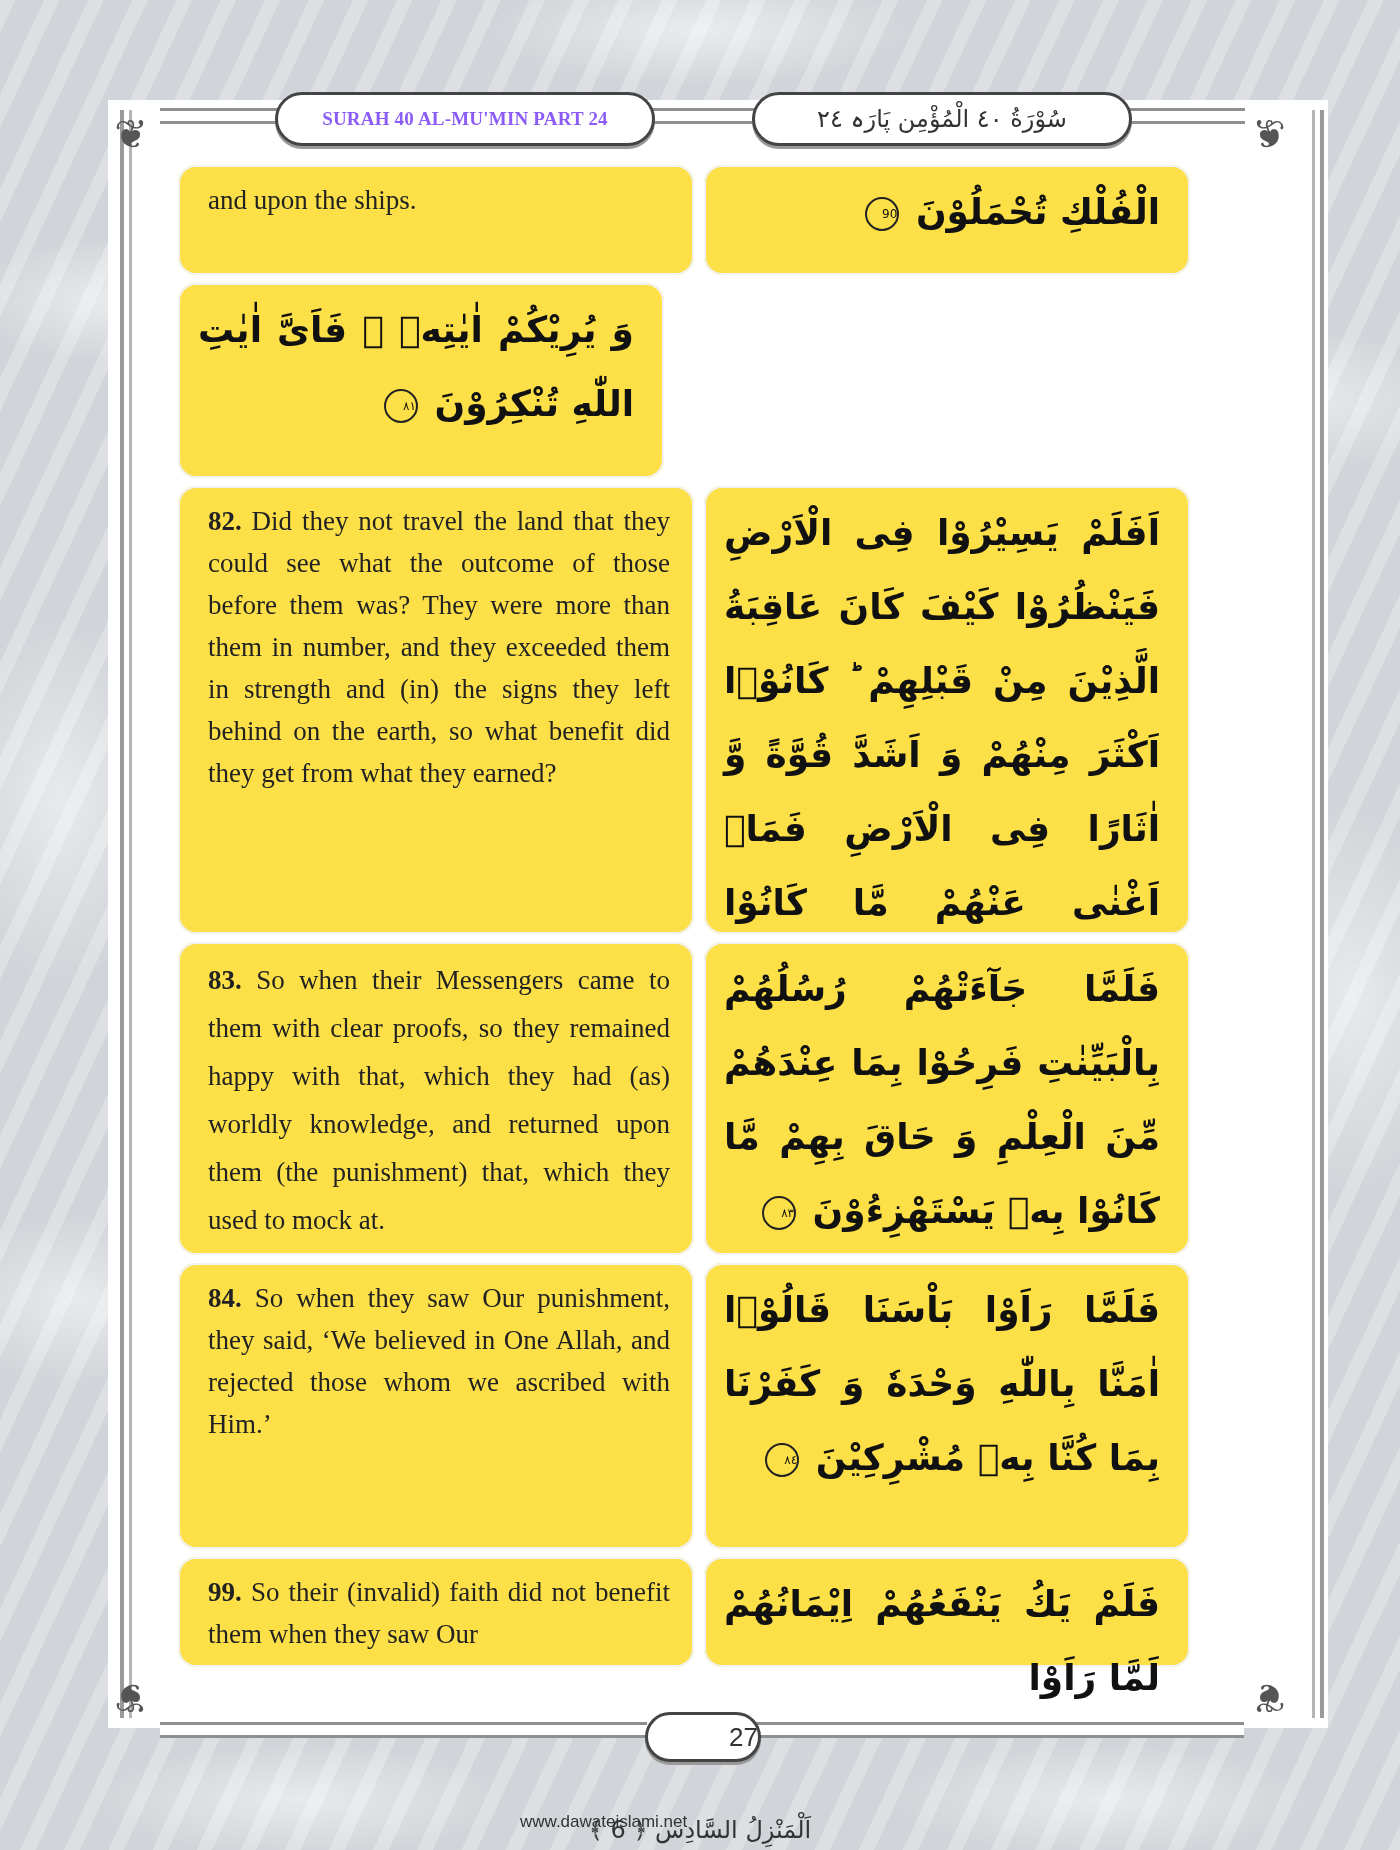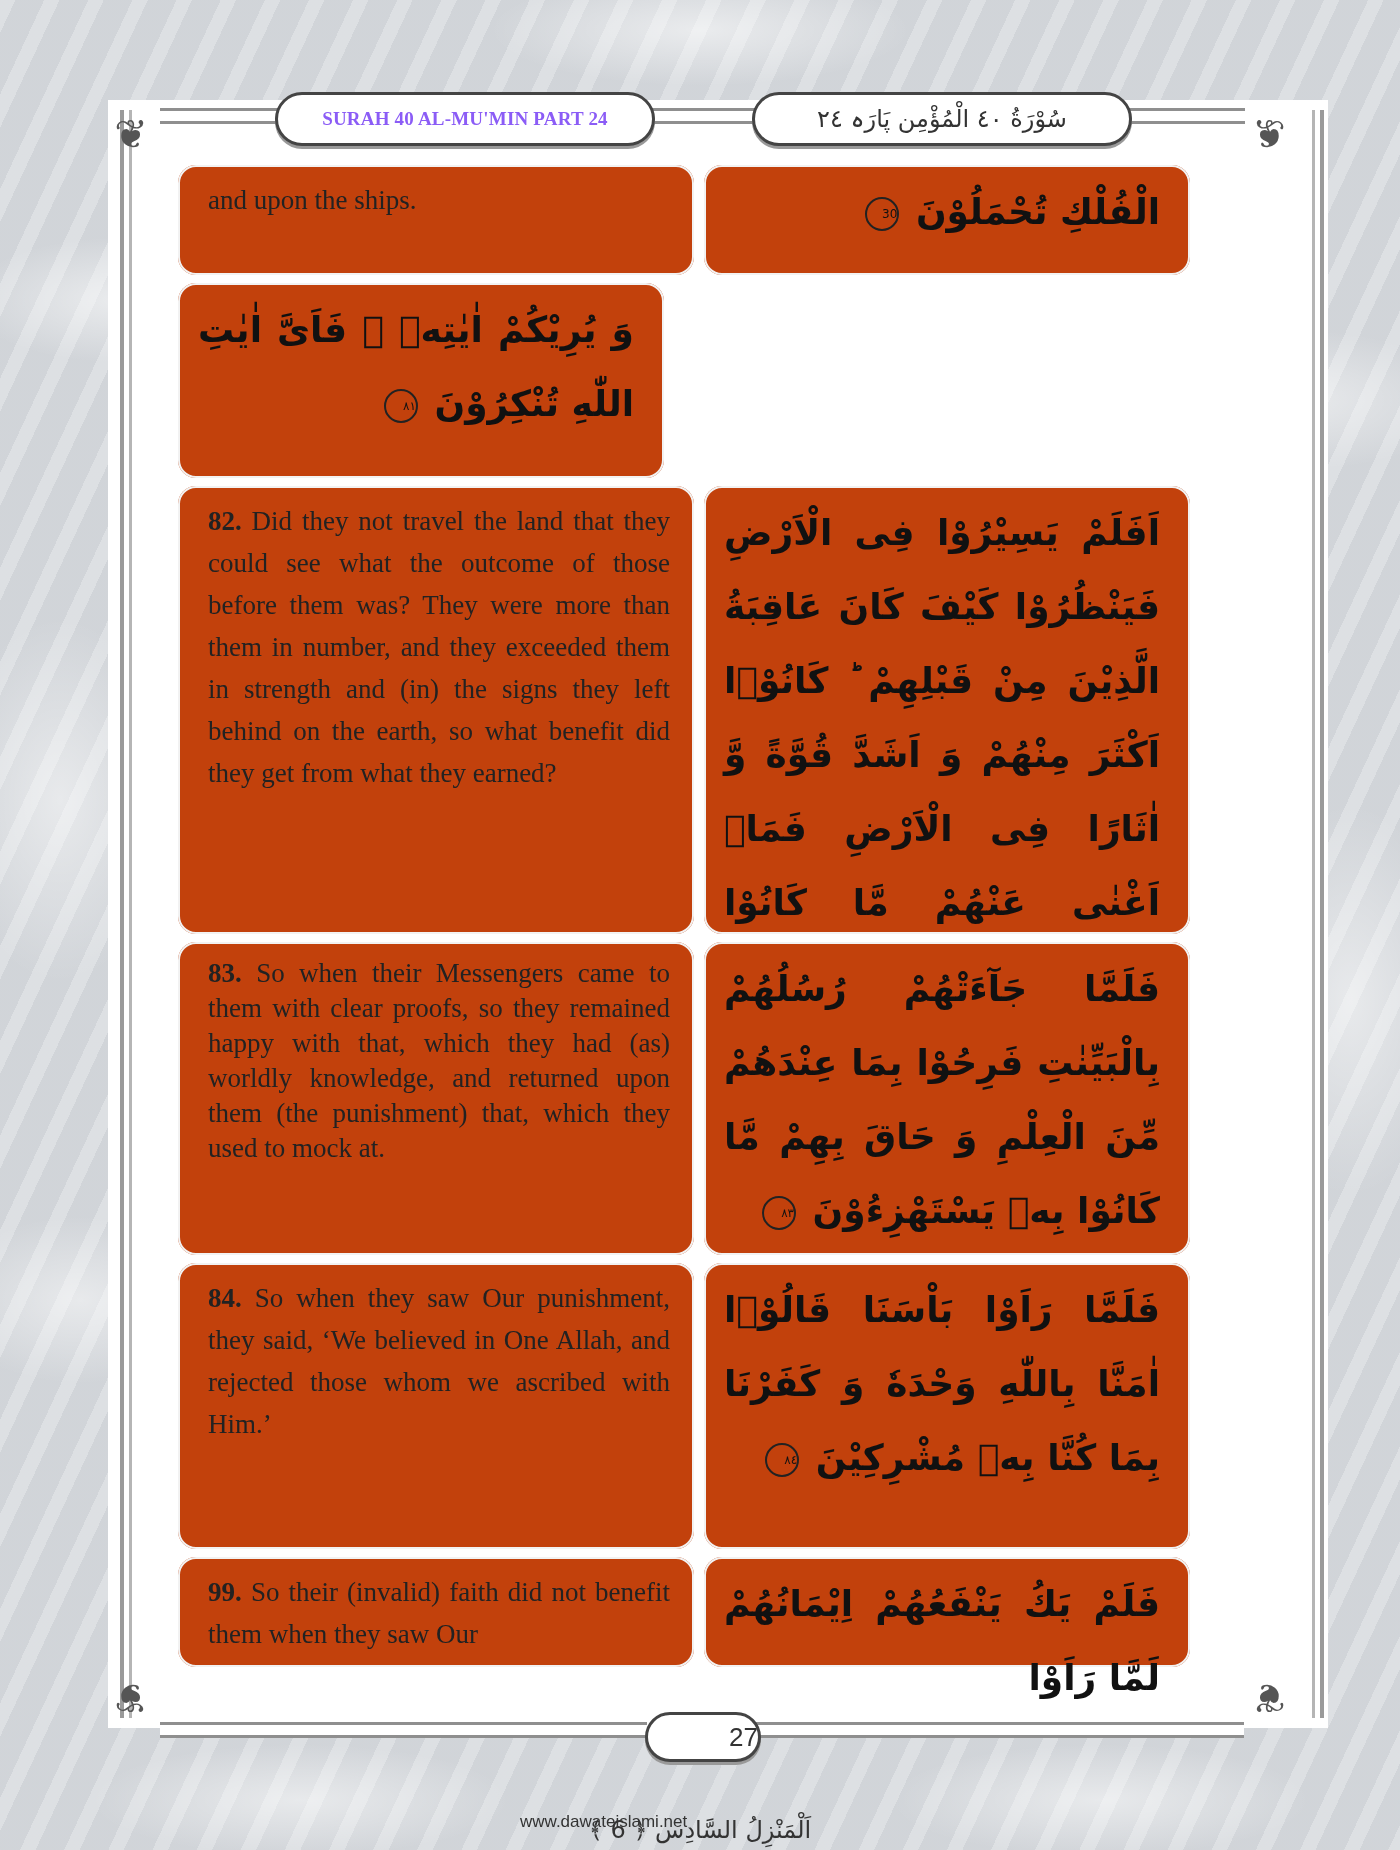--- a/index.html
+++ b/index.html
@@ -70,21 +70,21 @@
   .footer-url {
     position:absolute; left:520px; top:1812px; width:360px; text-align:left;
     font-family:"Liberation Sans", sans-serif; font-size:17px; color:#333;
   }
   
   .grid {
     position:absolute; left:178px; top:165px; width:1012px;
   }
   .row { display:flex; gap:10px; margin-bottom:8px; }
   .cell {
-    background:#c2410c; border-radius:18px;
+    background:#fde047; border-radius:18px;
     box-shadow: 0 0 0 2px #f2f2f2 inset;
     box-sizing:border-box;
   }
   .en {
     width:516px; padding:14px 24px 14px 30px;
     font-size:27px; line-height:42px; color:#222;
     text-align:justify; text-align-last:left;
   }
   .en .num { font-weight:bold; }
   .ar {
@@ -127,21 +127,21 @@
 
 <div class="grid">
 
   <div class="row" style="height:110px;">
     <div class="cell en">
       <span class="num"></span>
       <span>and upon the ships.</span>
     </div>
     <div class="cell ar">
       <span>الْفُلْكِ تُحْمَلُوْنَ</span>
-      <span class="ayah-mark">30</span>
+      <span class="ayah-mark">90</span>
     </div>
   </div>
 
   <div class="row" style="height:195px;">
     <div class="cell ar">
       <span>وَ يُرِيْكُمْ اٰيٰتِهٖ ۖ فَاَیَّ اٰيٰتِ اللّٰهِ تُنْكِرُوْنَ</span>
       <span class="ayah-mark">٨١</span>
     </div>
   </div>
 
@@ -150,21 +150,21 @@
       <span class="num">82.</span>
       <span>Did they not travel the land that they could see what the outcome of those before them was? They were more than them in number, and they exceeded them in strength and (in) the signs they left behind on the earth, so what benefit did they get from what they earned?</span>
     </div>
     <div class="cell ar">
       <span>اَفَلَمْ يَسِيْرُوْا فِی الْاَرْضِ فَيَنْظُرُوْا كَيْفَ كَانَ عَاقِبَةُ الَّذِيْنَ مِنْ قَبْلِهِمْ ؕ كَانُوْۤا اَكْثَرَ مِنْهُمْ وَ اَشَدَّ قُوَّةً وَّ اٰثَارًا فِی الْاَرْضِ فَمَاۤ اَغْنٰى عَنْهُمْ مَّا كَانُوْا يَكْسِبُوْنَ</span>
       <span class="ayah-mark">٨٢</span>
     </div>
   </div>
 
   <div class="row" style="height:313px;">
-    <div class="cell en" style="line-height:35px;">
+    <div class="cell en" style="line-height:48px;">
       <span class="num">83.</span>
       <span>So when their Messengers came to them with clear proofs, so they remained happy with that, which they had (as) worldly knowledge, and returned upon them (the punishment) that, which they used to mock at.</span>
     </div>
     <div class="cell ar">
       <span>فَلَمَّا جَآءَتْهُمْ رُسُلُهُمْ بِالْبَيِّنٰتِ فَرِحُوْا بِمَا عِنْدَهُمْ مِّنَ الْعِلْمِ وَ حَاقَ بِهِمْ مَّا كَانُوْا بِهٖ يَسْتَهْزِءُوْنَ</span>
       <span class="ayah-mark">٨٣</span>
     </div>
   </div>
 
   <div class="row" style="height:286px;">

